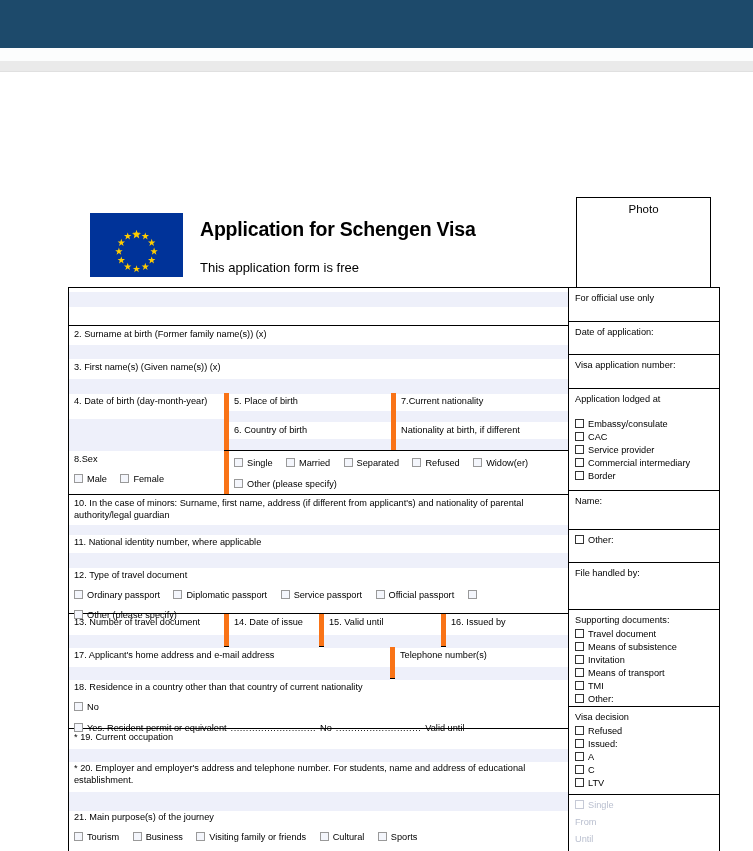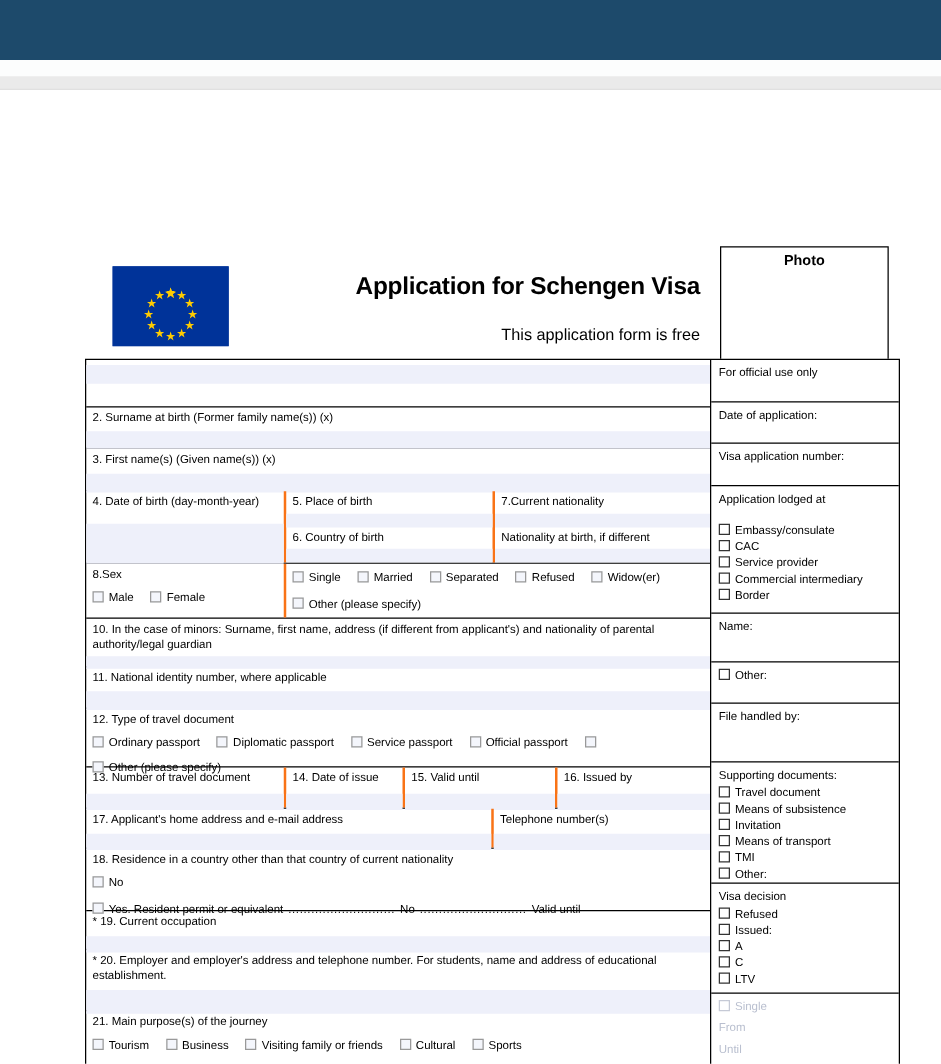--- a/index.html
+++ b/index.html
@@ -13,43 +13,43 @@
   .graystrip{height:10px;background:#eaeaea;width:100%;border-bottom:1px solid #e0e0e0;}
   .page{position:relative;width:753px;height:780px;background:#fff;}
 
   
   .header{position:absolute;left:0;top:28px;width:753px;height:125px;}
   .flag{
     position:absolute;left:90px;top:113px;width:93px;height:64px;
     background:#003399;
   }
   .flag svg{display:block;}
-  .titlewrap{position:absolute;left:200px;top:118px;width:360px;text-align:right;}
+  .titlewrap{position:absolute;left:200px;top:118px;width:360px;text-align:left;}
   .title{font-size:19.5px;font-weight:bold;letter-spacing:-.2px;}
   .subtitle{font-size:13px;margin-top:19px;}
   .photobox{
     position:absolute;left:576px;top:97px;width:133px;height:103px;
     border:1.6px solid #000;background:#fff;
   }
-  .photolabel{text-align:center;font-size:11.5px;font-weight:bold;margin-top:5px;}
+  .photolabel{text-align:center;font-size:11.5px;font-weight:normal;margin-top:5px;}
 
   
   .form{position:absolute;left:68px;top:215px;width:652px;border:1.4px solid #000;
         box-sizing:border-box;background:#fff;}
   .cols{display:flex;}
   .leftcol{width:500px;box-sizing:border-box;border-right:1.4px solid #000;}
   .rightcol{width:150px;box-sizing:border-box;}
 
   .row{border-bottom:1px solid #000;box-sizing:border-box;}
   .row:last-child{border-bottom:none;}
   .lbl{font-size:9.2px;line-height:1.25;padding:3px 4px 0 5px;display:block;}
   .fill{background:#eef0fa;}
 
   .h-split{display:flex;}
-  .h-split > div{box-sizing:border-box;border-right:2px solid #f97316;}
+  .h-split > div{box-sizing:border-box;border-right:5px solid #f97316;}
   .h-split > div:last-child{border-right:none;}
 
   
   .cb{
     display:inline-block;width:9px;height:9px;border:1.1px solid #999;
     background:#f4f6fc;vertical-align:-1px;margin-right:4px;box-sizing:border-box;
   }
   .cbdark{border-color:#444;background:#fff;}
   .opt{font-size:9.2px;display:inline-block;margin-right:9px;white-space:nowrap;}
   .optline{padding:2px 5px 2px 5px;}

